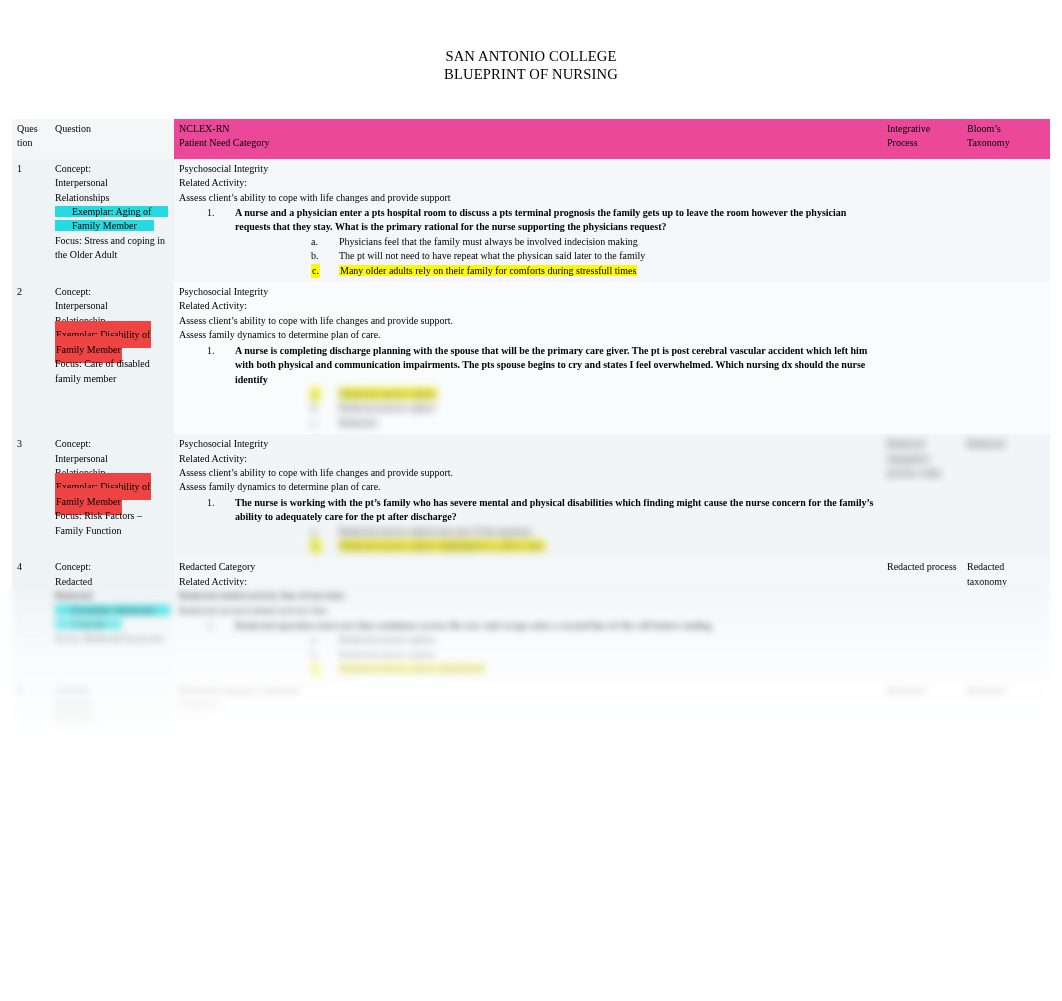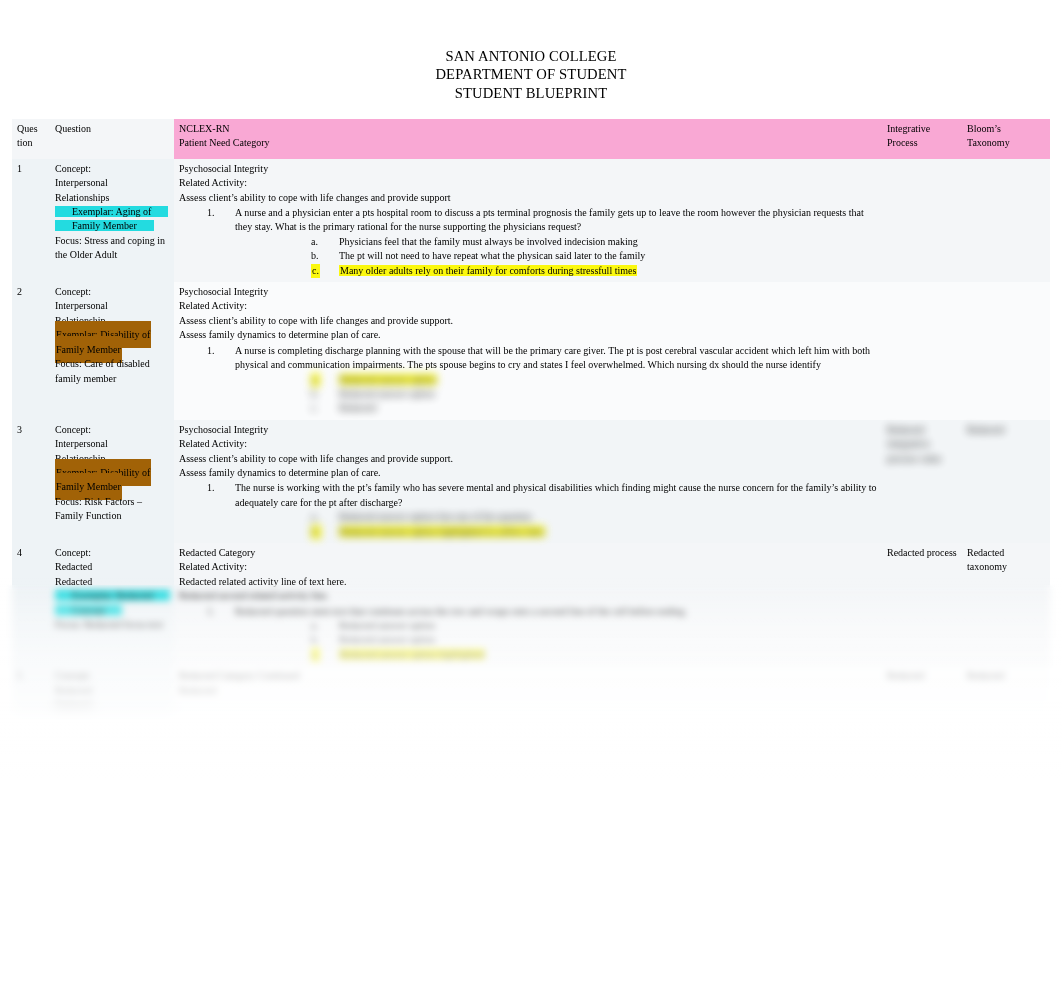--- a/index.html
+++ b/index.html
@@ -50,21 +50,21 @@
     background: #fbfbfc;
   }
 
   .col-qnum   { width: 38px; }
   .col-ques   { width: 124px; }
   .col-nclex  { width: 708px; }
   .col-integ  { width: 80px; }
   .col-bloom  { width: 88px; margin-left: 40px; }
 
   tr.header-row td {
-    background: #f9a8d4;
+    background: #ec4899;
     padding-bottom: 8px;
   }
   tr.shade-a td { background: #f4f6f8; }
   tr.shade-b td { background: #fafbfc; }
   tr.shade-c td { background: #f2f5f7; }
 
   td.col-qnum, td.col-ques { background: #eef3f6 !important; }
   tr.header-row td.col-qnum,
   tr.header-row td.col-ques { background: #f4f6f8 !important; }
 
@@ -77,38 +77,38 @@
     box-decoration-break: clone;
     -webkit-box-decoration-break: clone;
   }
   .hl-cyan {
     background: #23dbe0;
     padding: 0 17px;
     box-decoration-break: clone;
     -webkit-box-decoration-break: clone;
   }
   .hl-green {
-    background: #a16207;
+    background: #ef4444;
     padding: 8px 1px;
     box-decoration-break: clone;
     -webkit-box-decoration-break: clone;
   }
 
   
   .q-item {
     position: relative;
     padding-left: 56px;
     margin-top: 1px;
   }
   .q-item .marker {
     position: absolute;
     left: 28px;
     top: 0;
   }
-  .q-item .q-text { display: block; }
+  .q-item .q-text { display: block; font-weight: bold; }
 
   .a-item {
     position: relative;
     padding-left: 104px;
     margin-top: 0;
   }
   .a-item .marker {
     position: absolute;
     left: 76px;
     top: 0;
@@ -162,22 +162,21 @@
     z-index: 4;
   }
 </style>
 </head>
 <body>
 
 <div class="page">
 
   <div class="title-block">
     <div class="title-line">SAN ANTONIO COLLEGE</div>
-    <div class="title-line">DEPARTMENT OF STUDENT</div>
-    <div class="title-line">STUDENT BLUEPRINT</div>
+    <div class="title-line">BLUEPRINT OF NURSING</div>
   </div>
 
   <table class="blueprint-table">
     <colgroup>
       <col class="col-qnum">
         <col class="col-ques">
         <col class="col-nclex">
         <col class="col-integ">
         <col class="col-bloom">
     </colgroup>

